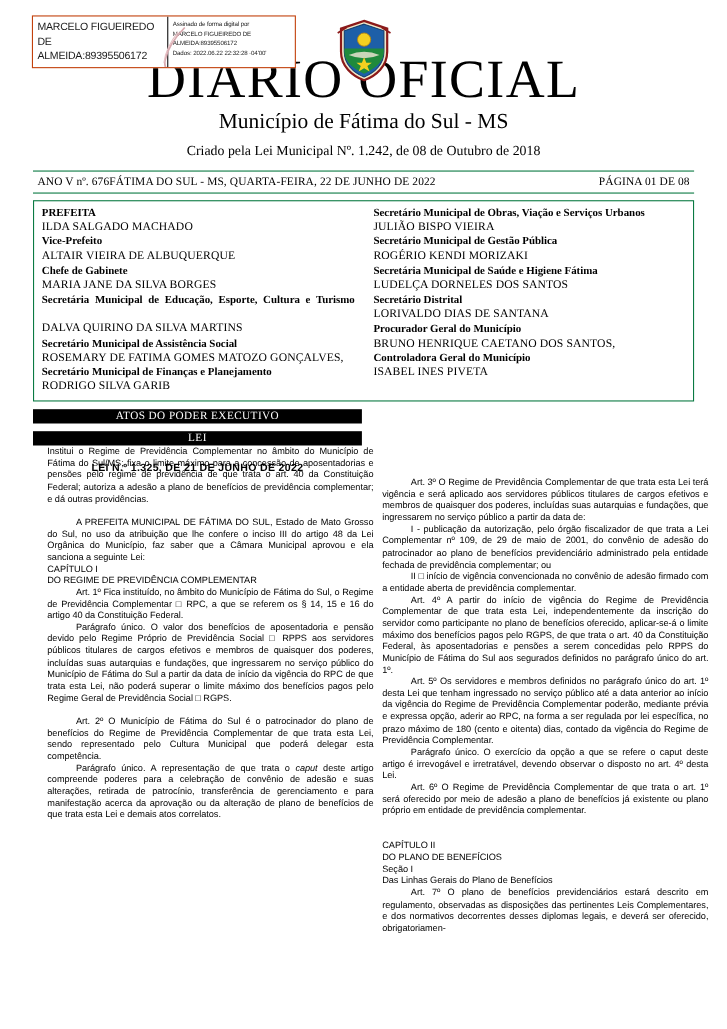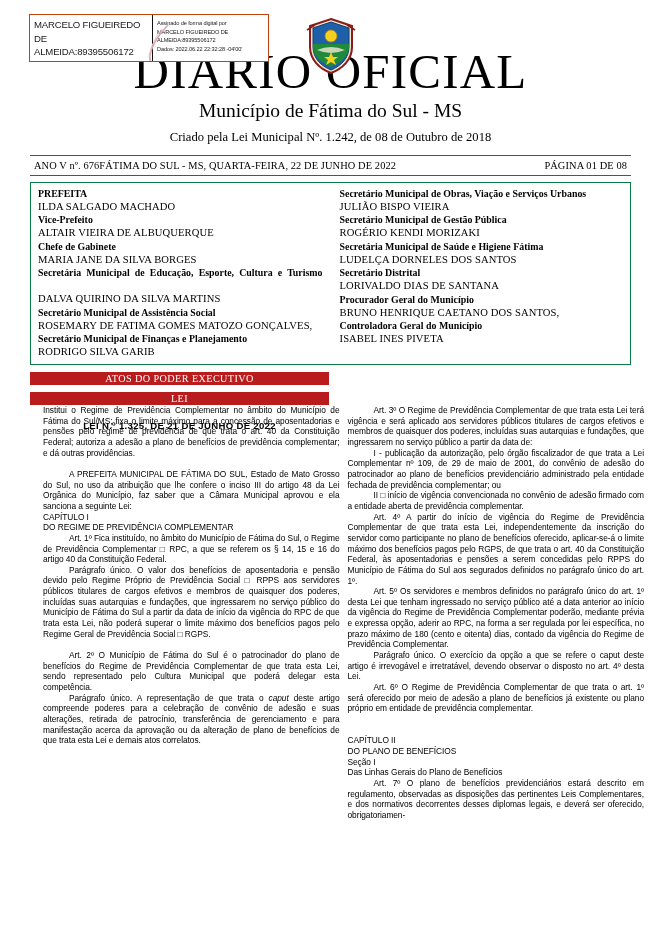--- a/index.html
+++ b/index.html
@@ -148,21 +148,21 @@
   .role.wrap2::after { content: ""; display: inline-block; width: 100%; }
   .person {
     font-family: "Liberation Serif", serif;
     font-size: 10.6px;
     line-height: 13.3px;
     letter-spacing: 0.1px;
   }
 
   
   .banner {
-    background: #b91c1c;
+    background: #000000;
     color: #ffffff;
     text-align: center;
     font-family: "Liberation Serif", serif;
     font-size: 10.2px;
     letter-spacing: 0.4px;
     height: 13px;
     line-height: 13px;
     margin: 0 auto;
   }
   .banner-exec { width: 299px; margin-top: 7px; margin-left: 0; }
@@ -184,21 +184,21 @@
     left: 43px;
     top: 405px;
     width: 601px;
     display: flex;
     gap: 8px;
     justify-content: flex-end;
   }
   .col {
     width: 299px;
   }
-  .col.right { padding-top: 0; }
+  .col.right { padding-top: 0; margin-top: 28px; }
   .body-p {
     font-family: "Liberation Sans", sans-serif;
     font-size: 8.35px;
     line-height: 10.65px;
     text-align: justify;
     text-justify: inter-word;
     letter-spacing: -0.05px;
     margin: 0;
     color: #000;
   }

